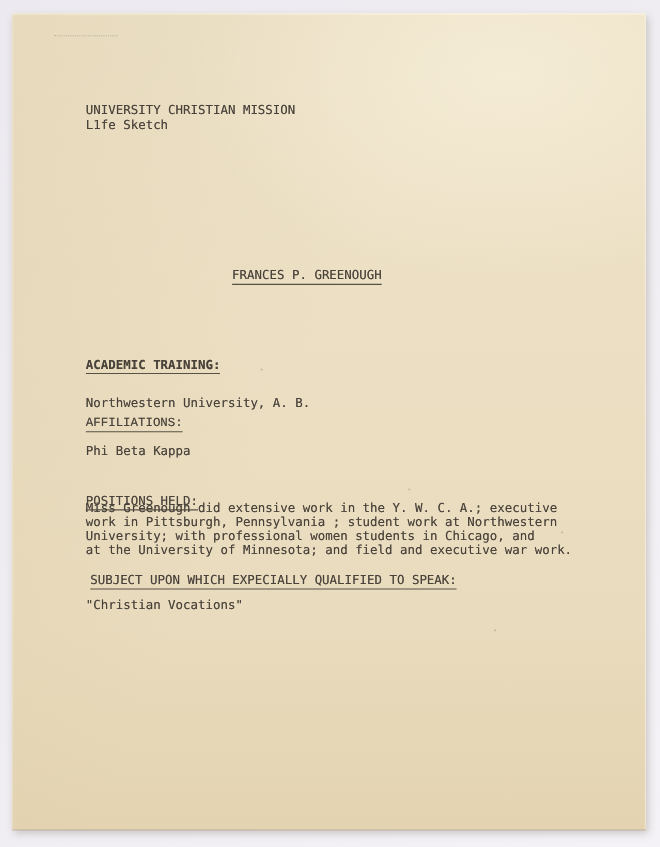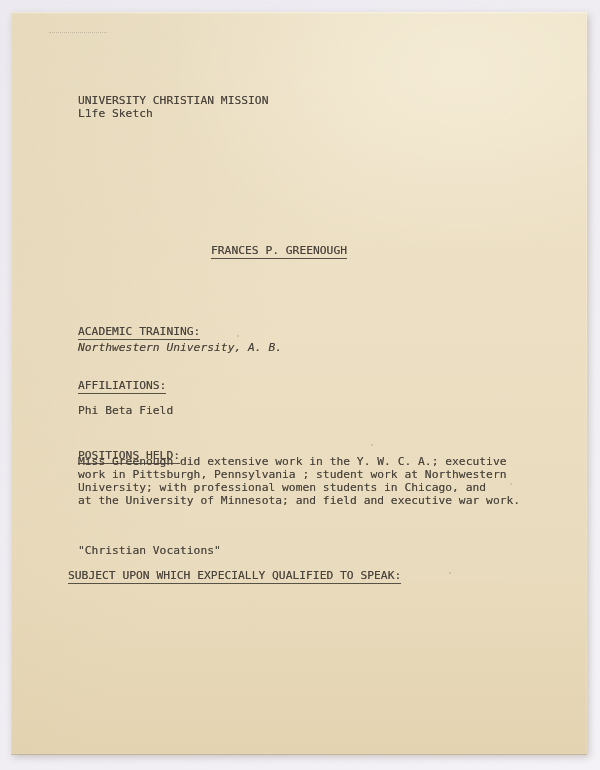--- a/index.html
+++ b/index.html
@@ -60,27 +60,27 @@
     width: 2px;
     height: 2px;
     border-radius: 50%;
     background: rgba(110,100,84,0.28);
   }
   
   .hleft  { left: 67px;  top: 82px; }
   .hright { left: 314px; top: 82px; }
   .title  { left: 200px; top: 214px; margin-top: 18px; }
   .intro  { left: 68px;  top: 255px; }
-  .h-academic { left: 67px; top: 313px; }
-  .b-academic { left: 67px; top: 329px; font-style: italic; }
-  .h-affil    { left: 67px; top: 367px; }
+  .h-academic { left: 67px; top: 313px; font-weight: bold; }
+  .b-academic { left: 67px; top: 348px; }
+  .h-affil    { left: 67px; top: 367px; font-family: Liberation Mono, monospace; }
   .b-affil    { left: 67px; top: 392px; }
   .h-positions{ left: 67px; top: 437px; }
   .b-positions{ left: 67px; top: 443px; }
-  .h-subject  { left: 57px; top: 509px; margin-top: 48px; }
+  .h-subject  { left: 71px; top: 509px; }
   .b-subject  { left: 67px; top: 532px; }
 </style>
 </head>
 <body>
 
 <div class="scan">
   <div class="paper">
 
     <div class="pencil"></div>
 
@@ -88,21 +88,21 @@
 L1fe Sketch</div>
 
 
     <div class="mono title"><span class="u">FRANCES P. GREENOUGH</span></div>
 
 
     <div class="mono h-academic"><span class="u">ACADEMIC TRAINING:</span></div>
     <div class="mono b-academic">Northwestern University, A. B.</div>
 
     <div class="mono h-affil"><span class="u">AFFILIATIONS:</span></div>
-    <div class="mono b-affil">Phi Beta Field</div>
+    <div class="mono b-affil">Phi Beta Kappa</div>
 
     <div class="mono h-positions"><span class="u">POSITIONS HELD:</span></div>
     <div class="mono b-positions">Miss Greenough did extensive work in the Y. W. C. A.; executive
 work in Pittsburgh, Pennsylvania ; student work at Northwestern
 University; with professional women students in Chicago, and
 at the University of Minnesota; and field and executive war work.</div>
 
     <div class="mono h-subject"><span class="u">SUBJECT UPON WHICH EXPECIALLY QUALIFIED TO SPEAK:</span></div>
     <div class="mono b-subject">"Christian Vocations"</div>
 

